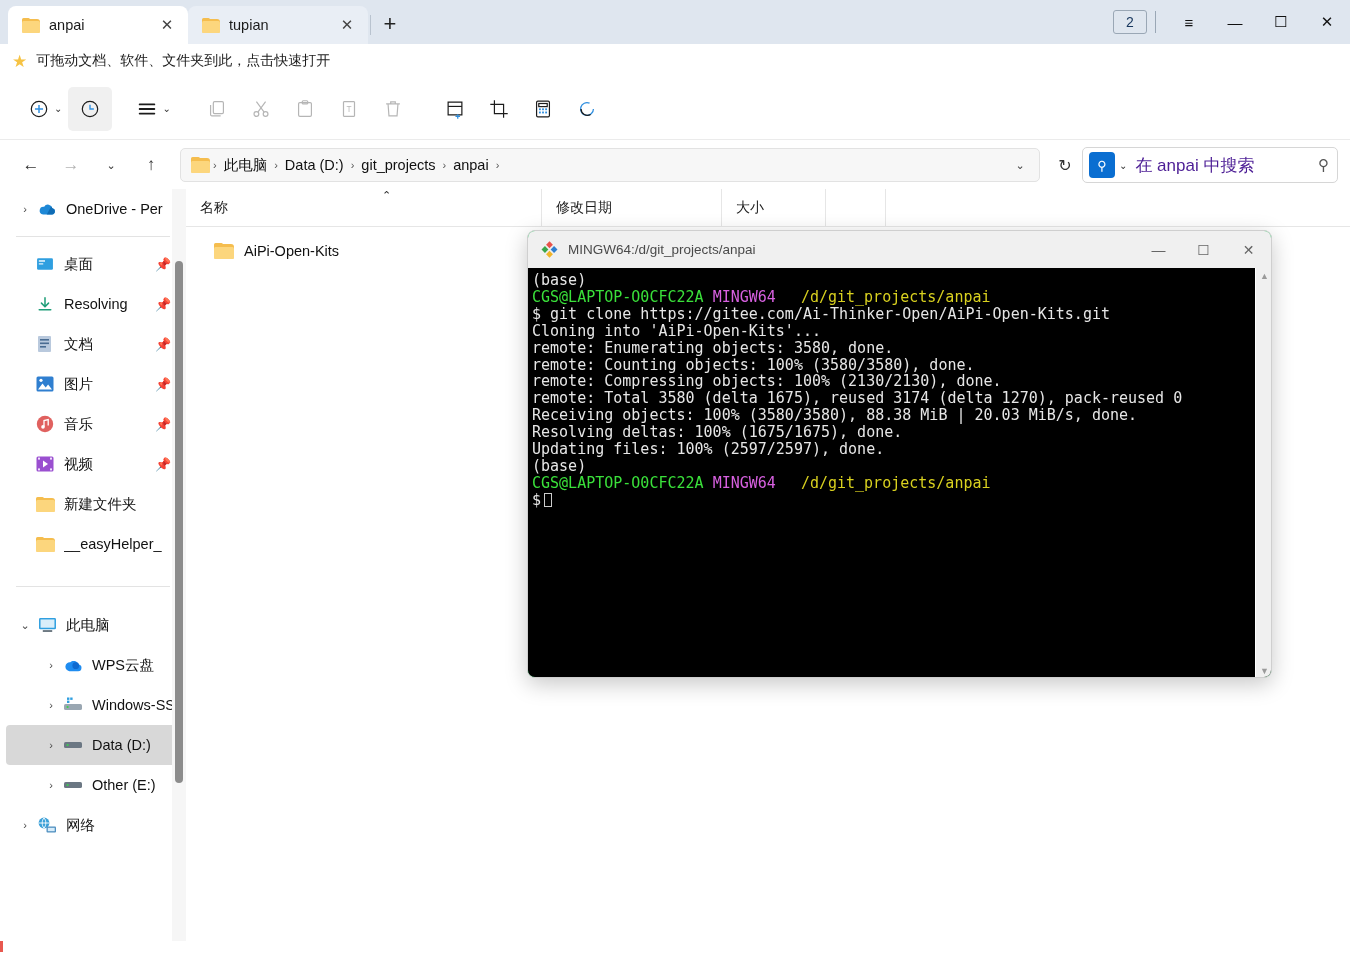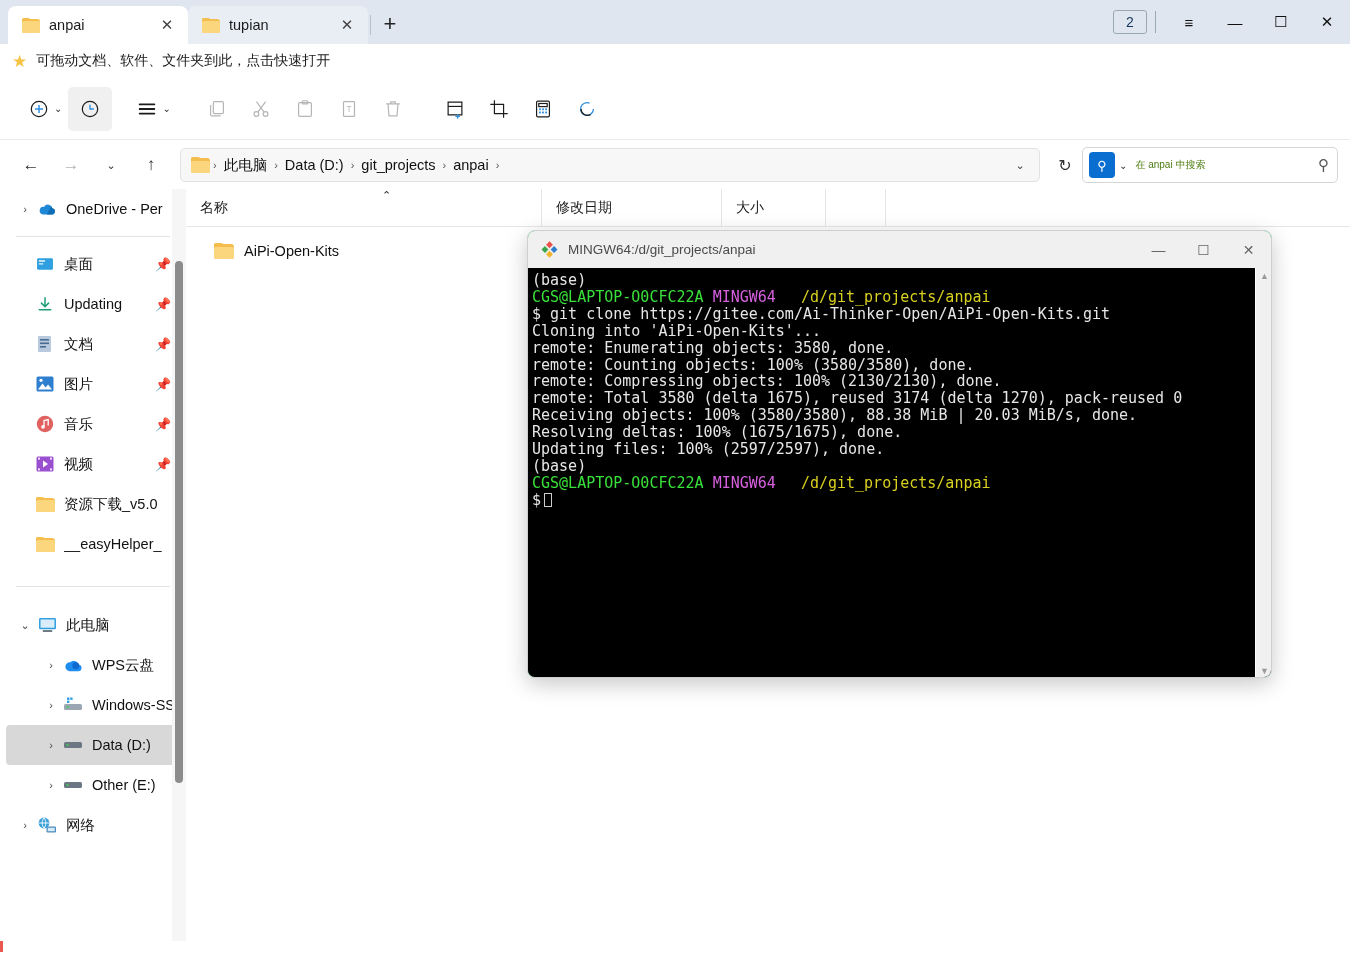--- a/index.html
+++ b/index.html
@@ -118,21 +118,21 @@
   .searchbox {
     width: 256px; height: 36px; margin-right: 12px;
     background: #ffffff; border: 1px solid #d6d6d6; border-radius: 5px;
     display: flex; align-items: center; padding: 0 8px 0 6px; gap: 4px;
   }
   .search-chip {
     width: 26px; height: 26px; border-radius: 4px; background: #0a6ed1;
     display: flex; align-items: center; justify-content: center; color: #fff; font-size: 13px;
     flex: none;
   }
-  .search-ph { flex: 1 1 auto; font-size: 10px; color: #4d7c0f; white-space: nowrap; padding-left:4px;}
+  .search-ph { flex: 1 1 auto; font-size: 17px; color: #4c1d95; white-space: nowrap; padding-left:4px;}
   .search-mag { color: #555; font-size: 15px; flex: none; }
 
   
   .accent-strip { position: absolute; left: 0; width: 3px; background: #e8584f; }
 
   
   .sidebar {
     position: absolute; left: 0; top: 189px; width: 186px; height: 752px;
     background: #ffffff; overflow: hidden;
   }
@@ -478,21 +478,21 @@
       <span class="sb-label">桌面</span>
       <span class="sb-pin">📌</span>
     </div>
 
     <div class="sb-item sb-indent2">
       <span class="sb-ico">
         <svg width="18" height="16" viewBox="0 0 20 18" fill="none" stroke="#1f9e78" stroke-width="1.7" stroke-linecap="round">
           <path d="M10 2v9.5M6 8l4 4 4-4M3.5 15.5h13"></path>
         </svg>
       </span>
-      <span class="sb-label">Updating</span>
+      <span class="sb-label">Resolving</span>
       <span class="sb-pin">📌</span>
     </div>
 
     <div class="sb-item sb-indent2">
       <span class="sb-ico">
         <svg width="16" height="18" viewBox="0 0 16 18">
             <rect x="1" y="1" width="13" height="16" rx="1" fill="#b9c9dd"></rect>
             <rect x="3" y="4" width="9" height="1.6" fill="#4a6c92"></rect>
             <rect x="3" y="7.5" width="9" height="1.6" fill="#4a6c92"></rect>
             <rect x="3" y="11" width="6" height="1.6" fill="#4a6c92"></rect>
@@ -534,31 +534,31 @@
             <rect x="2" y="12.4" width="2" height="2" fill="#efe0fb"></rect>
             <rect x="14" y="1.6" width="2" height="2" fill="#efe0fb"></rect>
             <rect x="14" y="12.4" width="2" height="2" fill="#efe0fb"></rect>
             <path d="M7 4.6l5 3.4-5 3.4z" fill="#ffffff"></path>
           </svg>
       </span>
       <span class="sb-label">视频</span>
       <span class="sb-pin">📌</span>
     </div>
 
-
     <div class="sb-item sb-indent2">
       <span class="sb-ico">
         <span style="position:relative;display:block;width:19px;height:15px;">
           <span class="fi-tab"></span>
             <span class="fi-back"></span>
             <span class="fi-front"></span>
         </span>
       </span>
-      <span class="sb-label">资源下载_v5.0</span>
-    </div>
+      <span class="sb-label">新建文件夹</span>
+    </div>
+
 
     <div class="sb-item sb-indent2">
       <span class="sb-ico">
         <span style="position:relative;display:block;width:19px;height:15px;">
           <span class="fi-tab"></span>
             <span class="fi-back"></span>
             <span class="fi-front"></span>
         </span>
       </span>
       <span class="sb-label">__easyHelper_</span>

